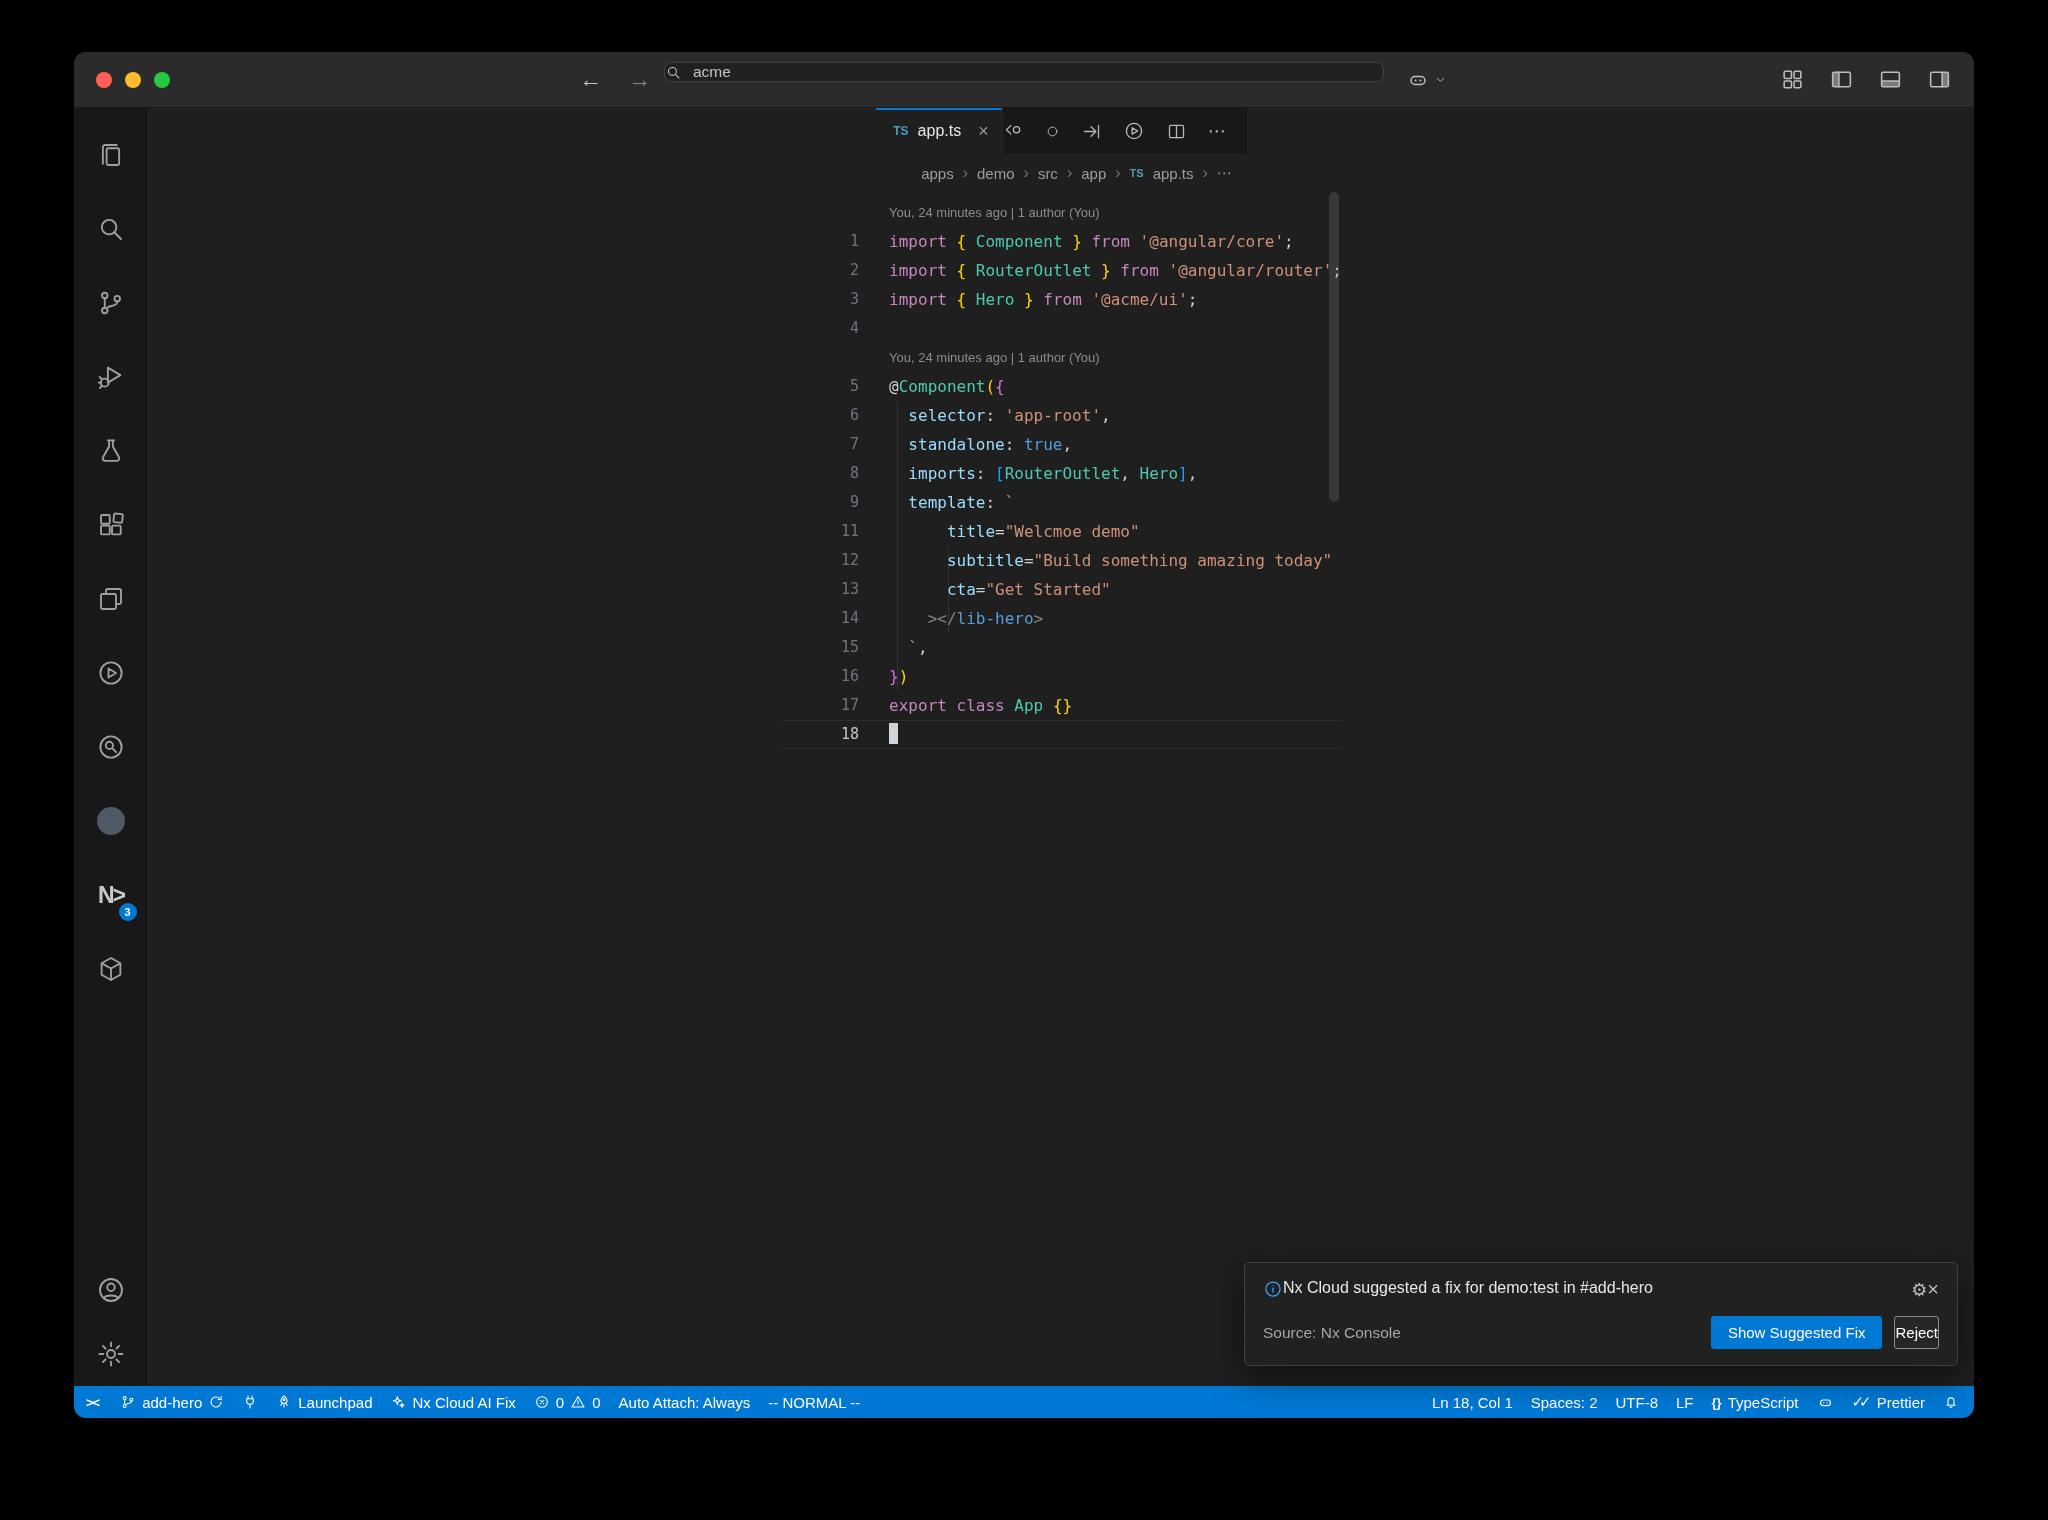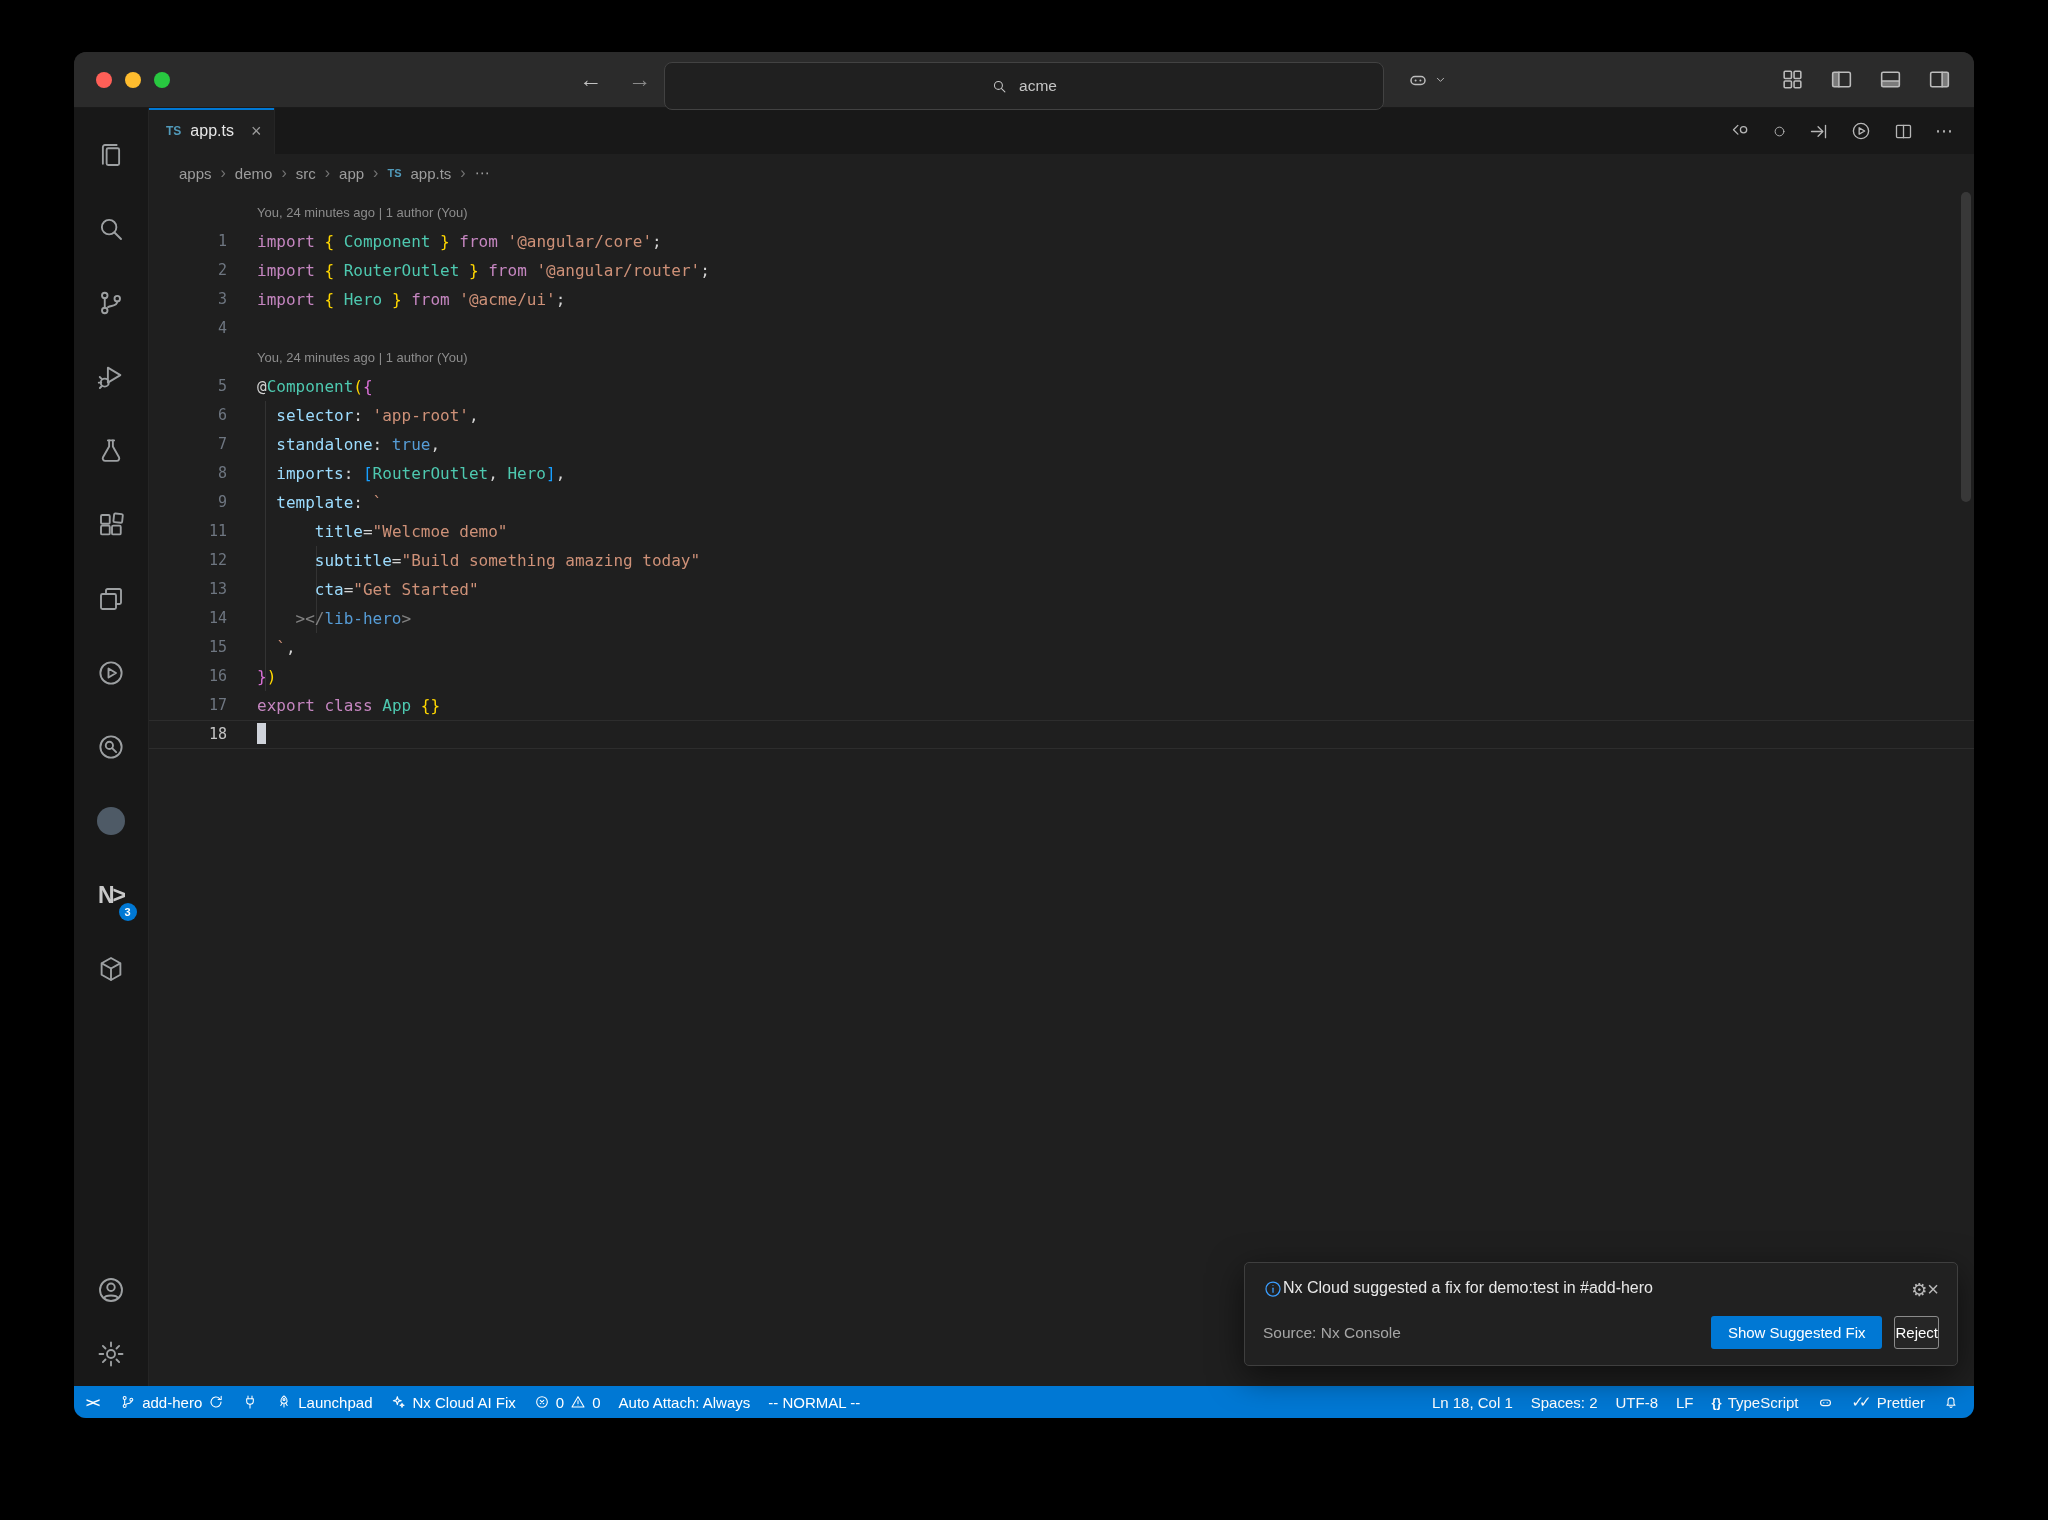--- a/index.html
+++ b/index.html
@@ -14,22 +14,22 @@
 
   
   .titlebar { position:relative; height:56px; background:#2b2b2b; flex:none;
               display:flex; align-items:center; padding:0 22px; border-bottom:1px solid #1a1a1a; }
   .traffic { display:flex; gap:13px; }
   .tl { width:16px; height:16px; border-radius:50%; }
   .tl.red{ background:#ff5f57; } .tl.yellow{ background:#febc2e; } .tl.green{ background:#28c840; }
   .nav { position:absolute; left:505px; display:flex; gap:26px; font-size:23px; color:#c2c2c2; }
   .nav .fwd { color:#8a8a8a; }
   .searchbox { position:absolute; left:50%; top:10px; transform:translateX(-50%);
-               width:720px; height:48px; background:#202020; border:1px solid #424242;
-               border-radius:8px; display:flex; align-items:center; justify-content:center;
+               width:720px; height:20px; background:#202020; border:1px solid #424242;
+               border-radius:8px; display:flex; align-items:center; 
                gap:11px; color:#c5c5c5; font-size:15.5px; }
   .copilot-wrap { position:absolute; left:calc(50% + 382px); display:flex; align-items:center; gap:3px; color:#bdbdbd; }
   .tb-right { margin-left:auto; display:flex; gap:24px; align-items:center; color:#bdbdbd; }
 
   svg.ic { display:block; fill:none; stroke:currentColor; stroke-width:1.5;
            stroke-linecap:round; stroke-linejoin:round; }
 
   
   .mainrow { flex:1; display:flex; min-height:0; }
   .activitybar { width:75px; flex:none; background:#181818; border-right:1px solid #252525;
@@ -37,21 +37,21 @@
   .act { position:relative; width:75px; height:74px; display:flex; align-items:center;
          justify-content:center; color:#9da0a2; }
   .act.bottom-group { height:64px; }
   .spacer-v { margin-top:auto; }
   .nx-glyph { font-weight:bold; font-size:23px; color:#c9c9c9; letter-spacing:-2px; }
   .badge { position:absolute; right:12px; bottom:11px; min-width:18px; height:18px;
            border-radius:9px; background:#0078d4; color:#fff; font-size:11px; font-weight:bold;
            display:flex; align-items:center; justify-content:center; padding:0 4px; }
   .circle-solid { width:28px; height:28px; border-radius:50%; background:#4e5a66; }
 
-  .editorcol { flex:1; display:flex; flex-direction:column; min-width:0; background:#1f1f1f; }
+  .editorcol { flex:1; display:flex; flex-direction:column; min-width:0; background:#1f1f1f;align-items:center; }
 
   
   .tabbar { height:46px; flex:none; background:#181818; display:flex; align-items:stretch; }
   .tab { position:relative; display:flex; align-items:center; gap:9px; padding:0 13px 0 17px;
          background:#1f1f1f; border-right:1px solid #252525; }
   .tab::before { content:""; position:absolute; left:0; right:0; top:0; height:2px; background:#0078d4; }
   .ts-badge { font-size:12px; font-weight:bold; color:#519aba; }
   .tab-label { font-size:16px; color:#e6e6e6; }
   .tab-close { margin-left:8px; color:#9a9a9a; font-size:18px; line-height:1; }
   .tab-actions { margin-left:auto; display:flex; align-items:center; gap:21px;

